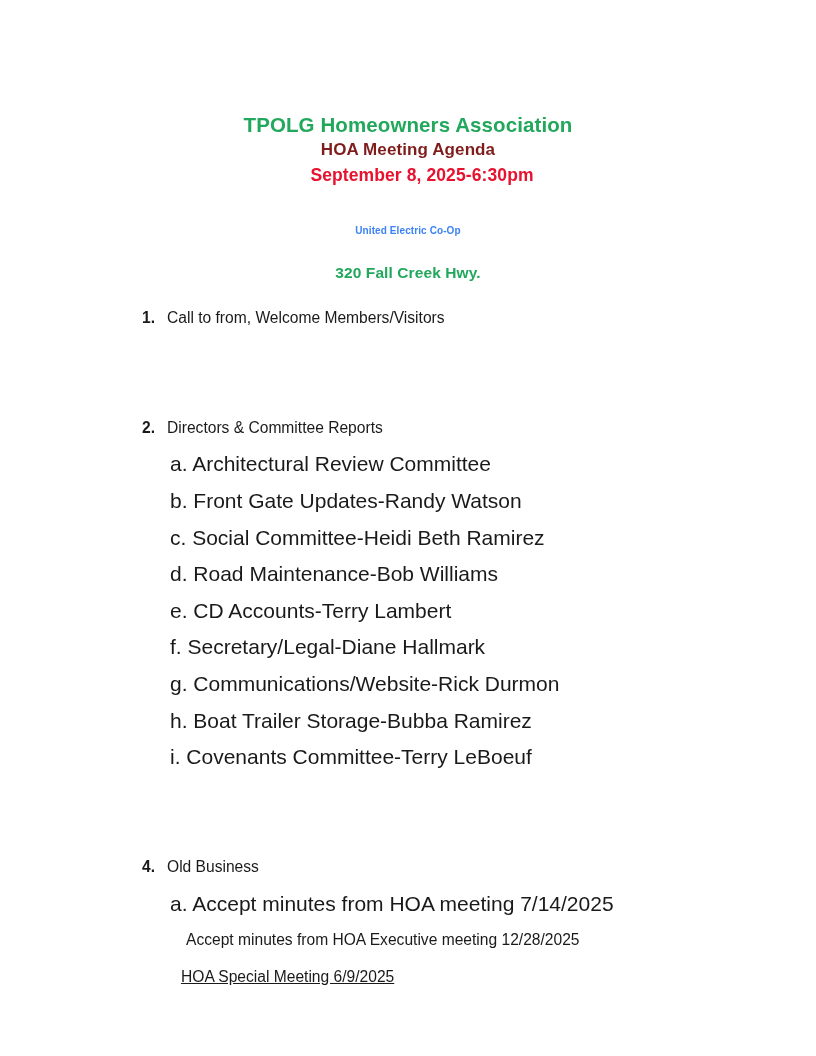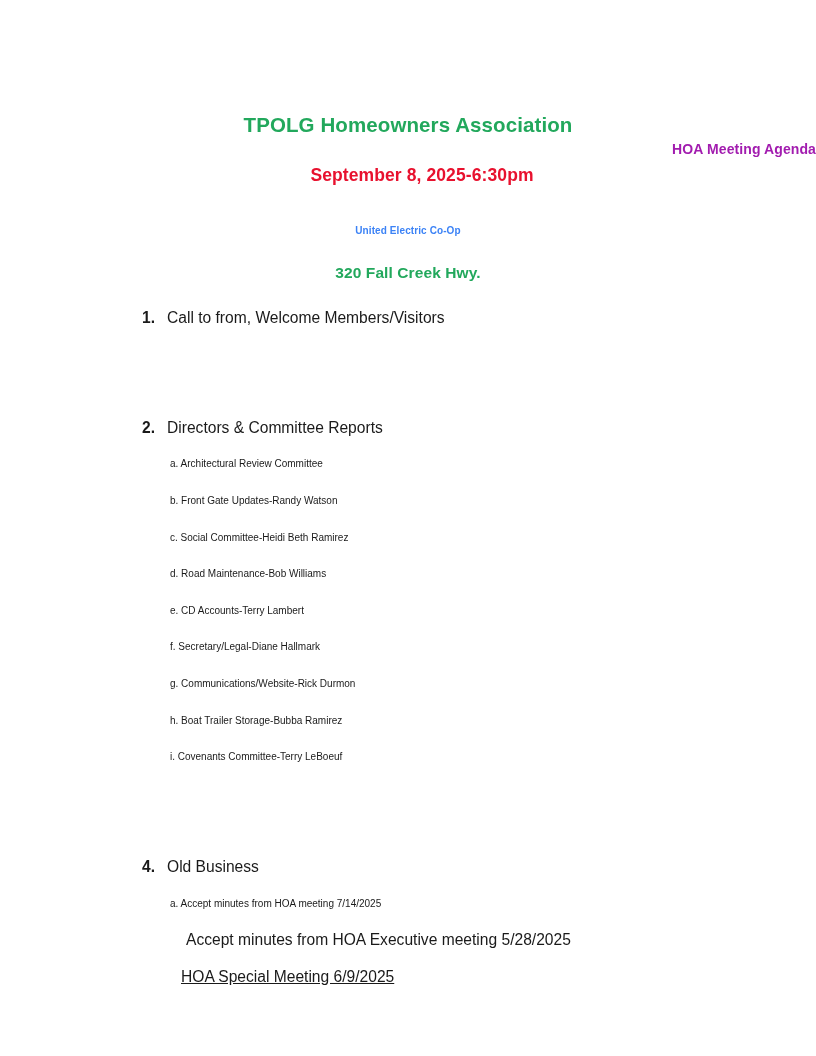--- a/index.html
+++ b/index.html
@@ -40,24 +40,23 @@
     letter-spacing: 0.1px;
     white-space: pre;
   }
 
   .hdr-org {
     font-size: 20.5px;
     line-height: 25px;
     color: #22a85c;
   }
   .hdr-sub {
-    font-size: 14px;
+    font-size: 17px;
     line-height: 25px;
-    color: #a21caf;
-    text-align: right;
+    color: #7f1d1d;
   }
   .hdr-date {
     font-size: 17.5px;
     line-height: 26px;
     color: #e8112e;
     margin-left: 28px;
   }
   .hdr-venue {
     font-size: 10px;
     line-height: 22px;
@@ -104,21 +103,21 @@
     left: 167px;
     top: 0;
     font-size: 15.6px;
   }
 
   
   .sub-text {
     position: absolute;
     left: 170px;
     top: 0;
-    font-size: 10px;
+    font-size: 21px;
   }
 
   
   .cont-text {
     position: absolute;
     top: 0;
     font-size: 15.6px;
   }
   .indent-186 { left: 186px; }
   .indent-181 { left: 181px; text-decoration: underline; }
@@ -184,21 +183,21 @@
 
     <div class="agenda-row">
       <span class="num-marker">4.</span>
       <span class="num-text">Old Business</span>
     </div>
 
     <div class="agenda-row">
       <span class="sub-text">a. Accept minutes from HOA meeting 7/14/2025</span>
     </div>
     <div class="agenda-row">
-      <span class="cont-text indent-186">Accept minutes from HOA Executive meeting 5/28/2025</span>
+      <span class="cont-text indent-186">Accept minutes from HOA Executive meeting 12/28/2025</span>
     </div>
     <div class="agenda-row">
       <span class="cont-text indent-181">HOA Special Meeting 6/9/2025</span>
     </div>
 
   </div>
 
 </div>
 
 </body></html>

